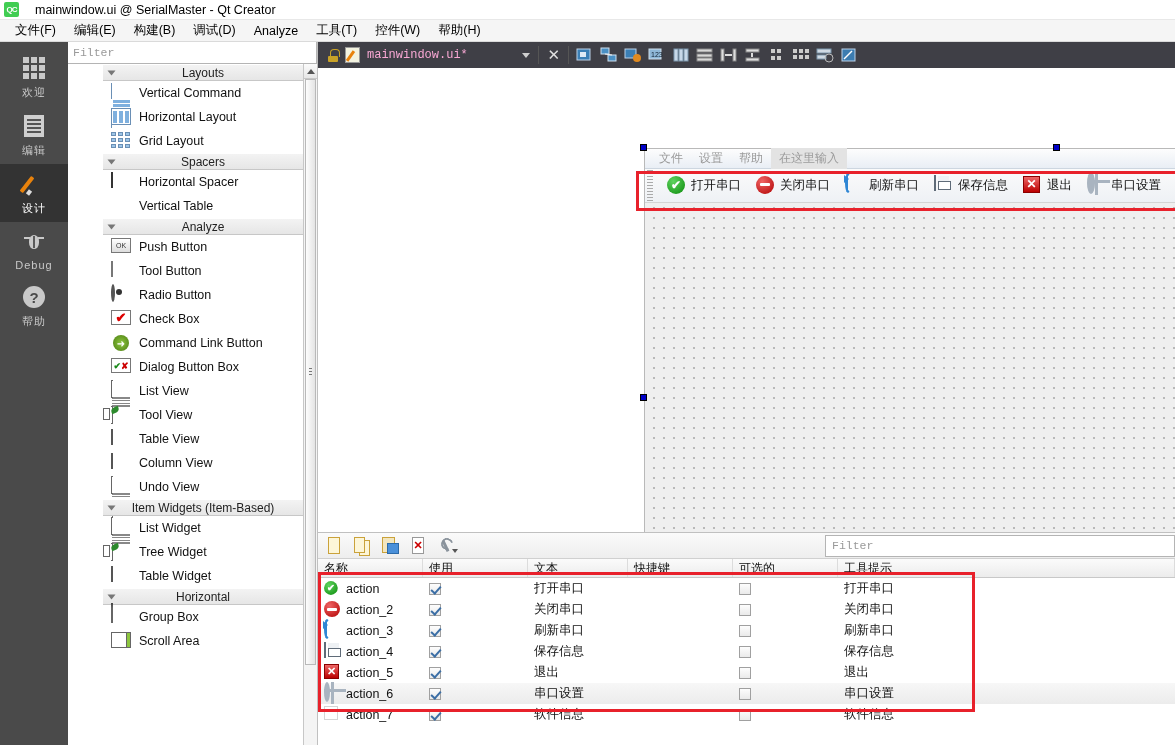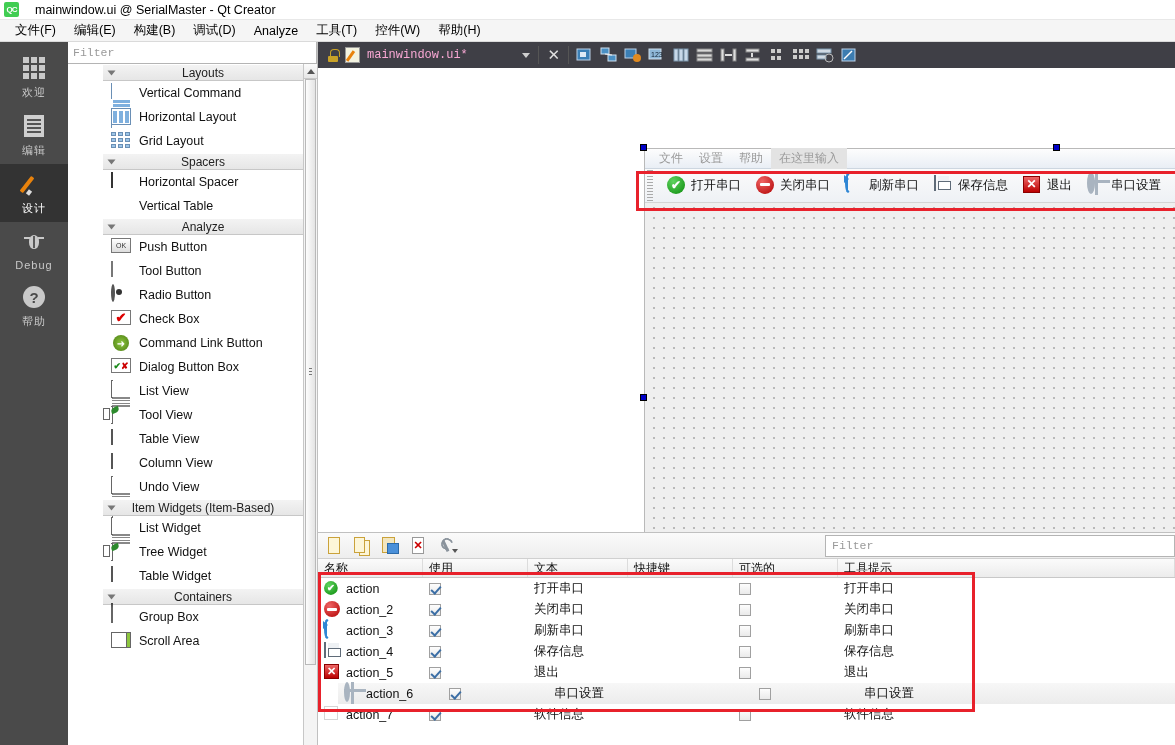--- a/index.html
+++ b/index.html
@@ -229,21 +229,21 @@
   #ae-filter{margin-left:auto;width:350px;height:22px;background:#fff;border:1px solid #b4b4b4;
     display:flex;align-items:center;padding-left:6px;}
   #ae-filter span{color:#9a9a9a;font-family:"Liberation Mono",monospace;font-size:11.5px;}
 
   #ae-table{flex:1;overflow:hidden;position:relative;}
   .ae-head{display:flex;height:19px;background:linear-gradient(#fbfbfb,#ececec);
     border-bottom:1px solid #c8c8c8;}
   .ae-head div{font-size:12px;color:#111;padding-left:6px;border-right:1px solid #dcdcdc;
     display:flex;align-items:center;cursor:pointer;}
   .ae-row{display:flex;height:21px;align-items:center;}
-  .ae-row.sel{background:linear-gradient(#f7f7f7,#ececec);margin-left:20px;}
+  .ae-row.sel{background:linear-gradient(#f7f7f7,#ececec);}
   .ae-row > div{font-size:12.5px;color:#111;padding-left:6px;display:flex;align-items:center;height:100%;}
   .c-name{width:105px;flex:0 0 105px;}
   .c-used{width:105px;flex:0 0 105px;text-align:center;}
   .c-text{width:100px;flex:0 0 100px;}
   .c-short{width:105px;flex:0 0 105px;}
   .c-check{width:105px;flex:0 0 105px;}
   .c-tip{flex:1;}
   .cbx{width:12px;height:12px;border:1px solid #a0a0a0;background:linear-gradient(#fdfdfd,#eaeaea);
     position:relative;display:inline-block;}
   .cbx.on:after{content:"";position:absolute;left:3px;top:0px;width:4px;height:8px;
@@ -453,21 +453,21 @@
             <span class="i-treev"><span class="lf"></span><span class="pg"></span></span></span>
           <span>Tree Widget</span>
         </div>
         <div class="wb-item">
           <span class="wb-ico"><span class="i-tablev"></span></span>
           <span>Table Widget</span>
         </div>
 
         <div class="wb-cat">
           <span class="arr"></span>
-          <span>Containers</span>
+          <span>Horizontal</span>
         </div>
         <div class="wb-item">
           <span class="wb-ico"><span class="i-group"></span></span>
           <span>Group Box</span>
         </div>
         <div class="wb-item">
           <span class="wb-ico">
               <span class="i-scroll">
                 <i></i>
               </span>

